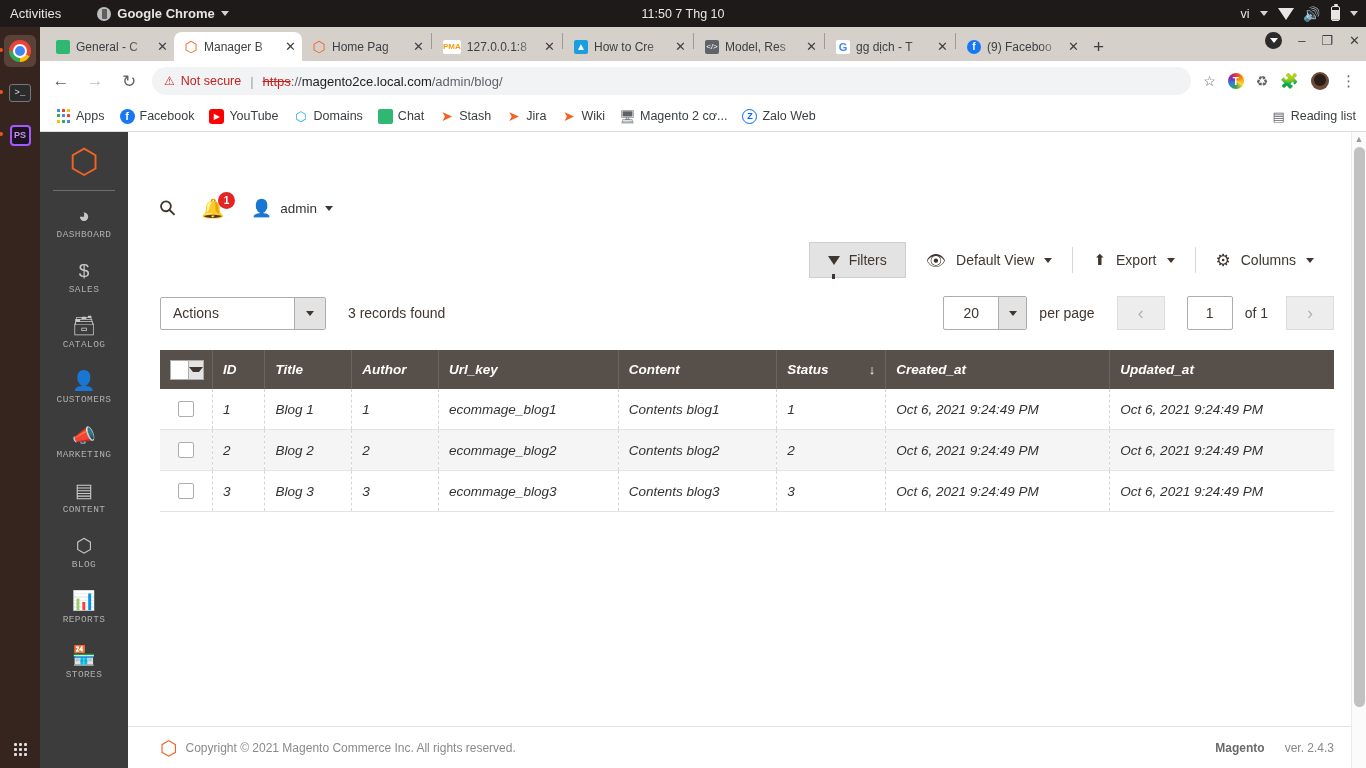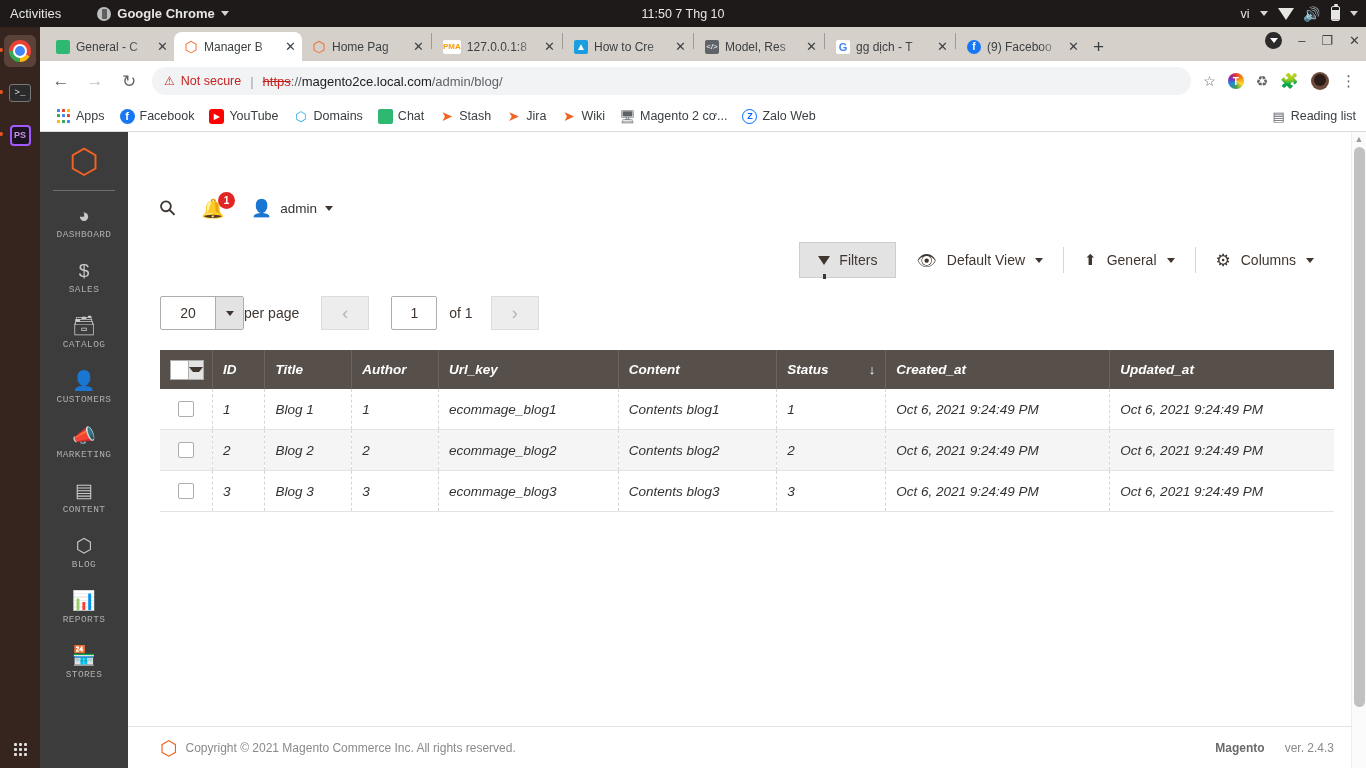--- a/index.html
+++ b/index.html
@@ -196,21 +196,21 @@
   .actions-label { flex:1; padding-left: 12px; font-size:14px; color:#41362f; }
   .actions-arrow {
     width: 31px; height: 31px; background:#e3e3e3; border-left:1px solid #adadad;
     display:flex; align-items:center; justify-content:center;
   }
   .records-found { font-size: 14px; color:#41362f; margin-left: 22px; }
   .pager { display:flex; align-items:center; gap: 0; font-size:14px; color:#41362f; }
   .per-page-box { display:flex; align-items:center; border:1px solid #adadad; border-radius:2px; height:34px; width:84px; background:#fff;}
   .per-page-val { flex:1; text-align:center; font-size:14px; }
   .per-page-arrow { width:28px;height:32px;background:#e3e3e3;border-left:1px solid #adadad;display:flex;align-items:center;justify-content:center;}
-  .per-page-label { }
+  .per-page-label { margin-left: 12px; }
   .pg-btn {
     width: 48px; height: 34px; background:#ededed; border:1px solid #dcdcdc;
     display:flex;align-items:center;justify-content:center; color:#b3b3b3; font-size:18px;
   }
   .pg-input { width: 46px; height:34px; border:1px solid #adadad; border-radius:2px; text-align:center;
     font-size:14px; line-height:32px; background:#fff; margin-left: 22px;}
   .pg-of { margin: 0 18px 0 12px; }
 
   table.dg { width: 100%; border-collapse: collapse; margin-top: 20px; table-layout: fixed; font-style: italic; }
   table.dg thead th {
@@ -498,32 +498,41 @@
             <span>Filters</span>
           </div>
           <div class="tb-group">
             <span class="eye">👁</span>
             <span>Default View</span>
             <span class="tri-d"></span>
           </div>
           <span class="tb-divider"></span>
           <div class="tb-group">
             <span class="export-ico">⬆</span>
-            <span>General</span>
+            <span>Export</span>
             <span class="tri-d"></span>
           </div>
           <span class="tb-divider"></span>
           <div class="tb-group">
             <span class="gear">⚙</span>
             <span>Columns</span>
             <span class="tri-d"></span>
           </div>
         </div>
 
         <div class="grid-head">
+          <div style="display:flex;align-items:center">
+            <div class="actions-select">
+              <span class="actions-label">Actions</span>
+              <span class="actions-arrow">
+                <span class="tri-d"></span>
+              </span>
+            </div>
+            <span class="records-found">3 records found</span>
+          </div>
           <div class="pager">
             <div class="per-page-box">
               <span class="per-page-val">20</span>
               <span class="per-page-arrow">
                   <span class="tri-d"></span>
                 </span>
             </div>
             <span class="per-page-label">per page</span>
             <span style="width:22px"></span>
             <span class="pg-btn">‹</span>

